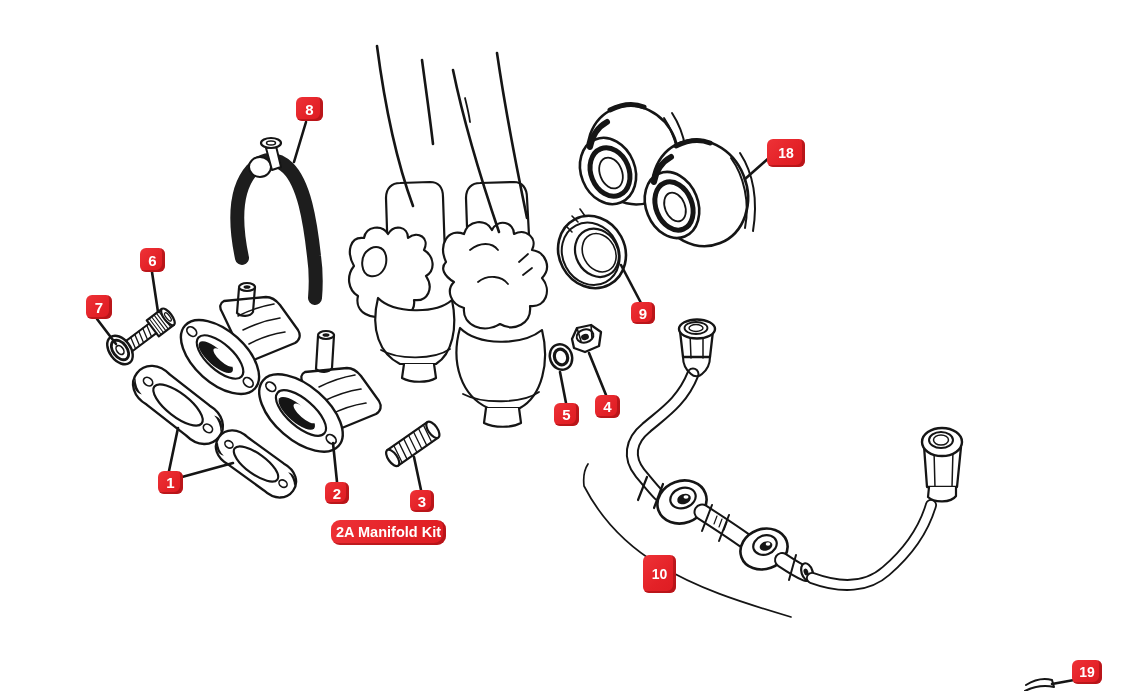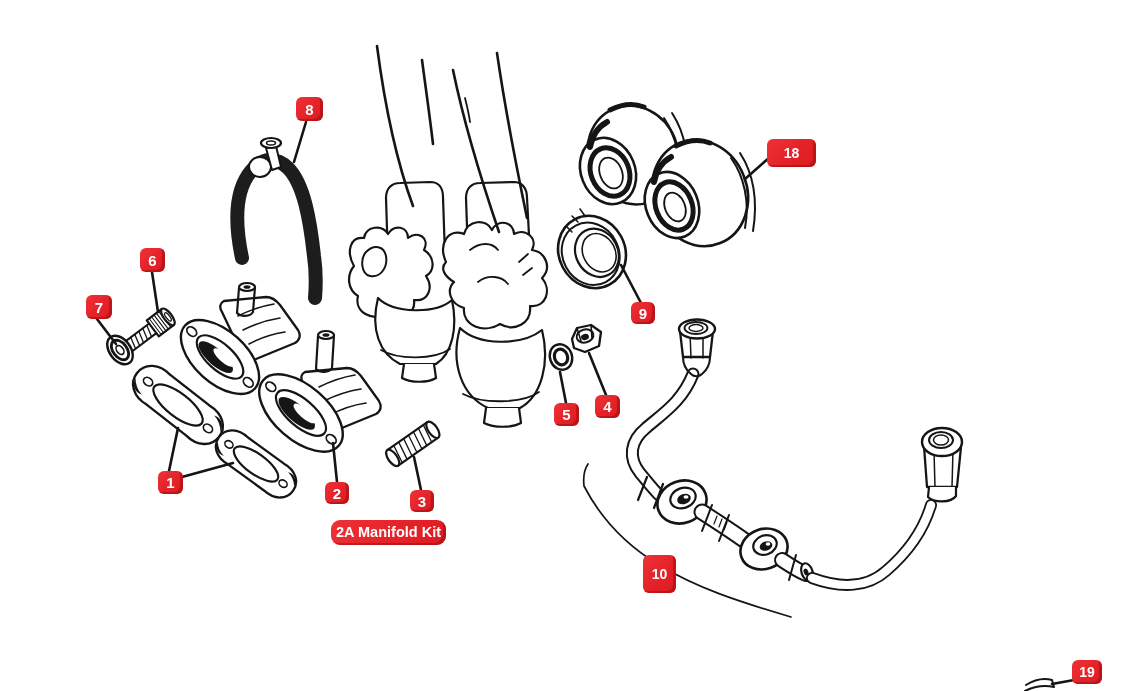--- a/index.html
+++ b/index.html
@@ -249,18 +249,18 @@
   <div class="badge" style="left:158px;top:471px;width:25px;height:23px">1</div>
   <div class="badge" style="left:325px;top:482px;width:24px;height:22px">2</div>
   <div class="badge" style="left:410px;top:490px;width:24px;height:22px">3</div>
   <div class="badge" style="left:595px;top:395px;width:25px;height:23px">4</div>
   <div class="badge" style="left:554px;top:403px;width:25px;height:23px">5</div>
   <div class="badge" style="left:140px;top:248px;width:25px;height:24px">6</div>
   <div class="badge" style="left:86px;top:295px;width:26px;height:24px">7</div>
   <div class="badge" style="left:296px;top:97px;width:27px;height:24px">8</div>
   <div class="badge" style="left:631px;top:302px;width:24px;height:22px">9</div>
   <div class="badge wide" style="left:643px;top:555px;width:33px;height:38px">10</div>
-  <div class="badge wide" style="left:767px;top:139px;width:49px;height:28px">18</div>
+  <div class="badge wide" style="left:767px;top:139px;width:38px;height:28px">18</div>
   <div class="badge wide" style="left:1072px;top:660px;width:30px;height:24px">19</div>
 
   <div class="kit-pill" style="left:331px;top:520px;width:115px;height:25px">2A Manifold Kit</div>
 
 </div>
 
 </body></html>

